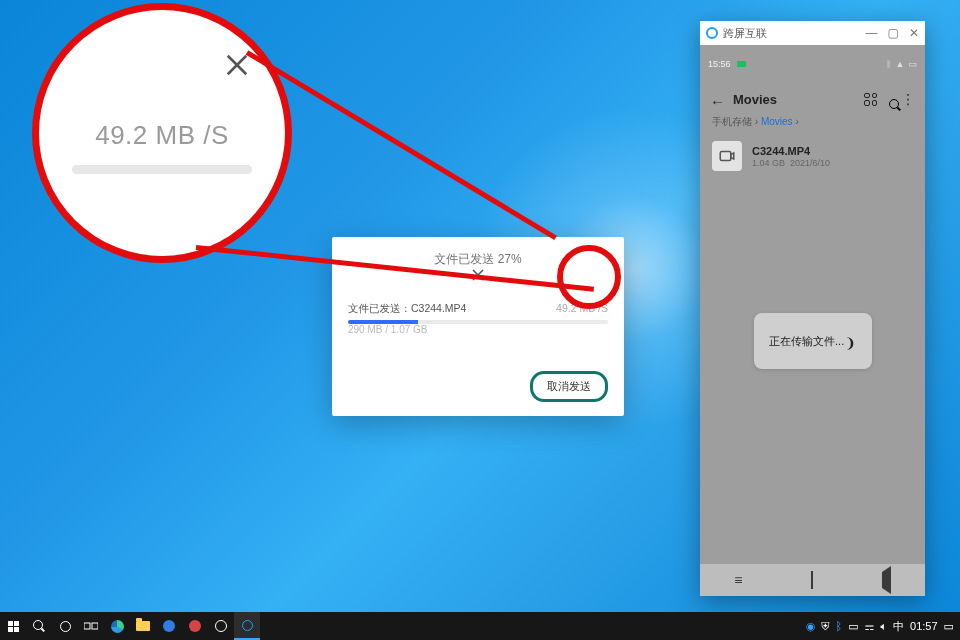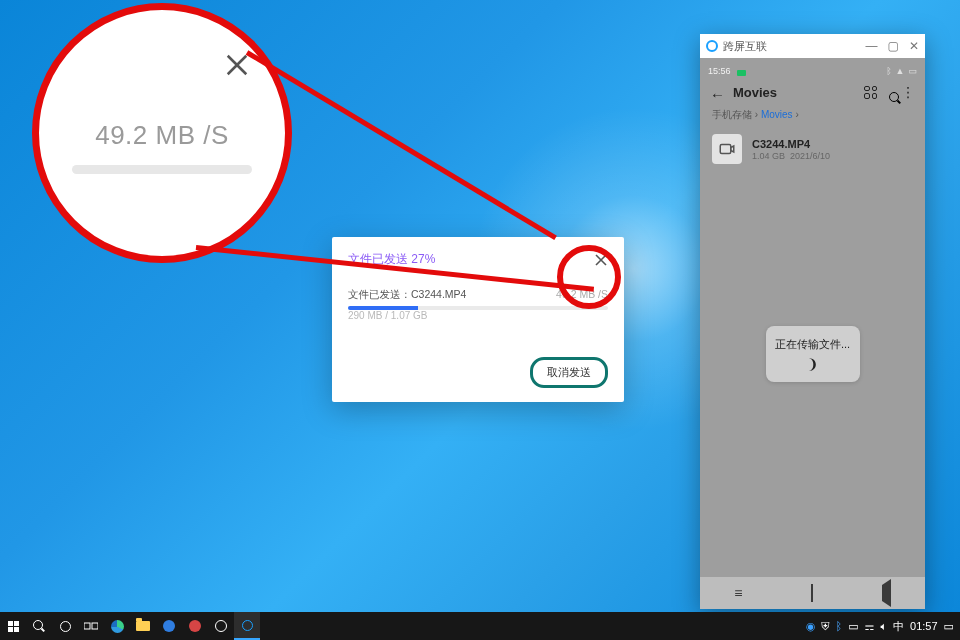--- a/index.html
+++ b/index.html
@@ -21,55 +21,55 @@
   .magn{position:relative;width:12px;height:12px;}
   .magn::before{content:"";position:absolute;width:8px;height:8px;border:1.2px solid #fff;border-radius:50%;}
   .magn::after{content:"";position:absolute;width:4px;height:1.5px;background:#fff;transform:rotate(45deg);left:8px;top:9px;}
   .folder-ico{width:14px;height:10px;background:#ffcf54;border-radius:1px;position:relative;}
   .folder-ico::before{content:"";position:absolute;top:-3px;left:0;width:6px;height:3px;background:#ffcf54;border-radius:1px 1px 0 0;}
   .gear-ico{width:12px;height:12px;border:1.5px solid #fff;border-radius:50%;box-sizing:border-box;position:relative;}
   .edge-ico{width:13px;height:13px;border-radius:50%;background:conic-gradient(#39d08a 0 120deg,#2f9be0 120deg 270deg,#1b6dc1 270deg 360deg);}
   .circ{width:12px;height:12px;border-radius:50%;}
   
   #dlg{position:absolute;left:332px;top:237px;width:292px;background:#fff;border-radius:2px;box-shadow:0 8px 30px rgba(0,0,0,.25);padding:14px 16px 14px 16px;box-sizing:border-box;}
-  #dlg .dlg-head{display:flex;align-items:center;justify-content:space-between;font-size:12px;color:#8b5cf6;}
+  #dlg .dlg-head{display:flex;align-items:center;justify-content:space-between;font-size:12px;color:#737373;flex-direction:column;}
   #dlg .dlg-close{width:14px;height:14px;cursor:pointer;color:#555;}
   #dlg .dlg-row{display:flex;justify-content:space-between;font-size:10.5px;color:#555;margin-top:20px;}
   #dlg .dlg-row .speed{color:#aaa;}
   #dlg .bar{height:4px;background:#eaeaea;border-radius:2px;margin-top:4px;overflow:hidden;}
   #dlg .bar .fill{height:100%;background:#2f6df6;width:27%;}
   #dlg .sz{font-size:10px;color:#b9b9b9;margin-top:0;}
   #dlg .btnrow{display:flex;justify-content:flex-end;margin-top:36px;}
   #dlg .cancel{border:3px solid #0f766e;background:#fff;border-radius:14px;padding:5px 14px;font-size:11px;color:#333;cursor:pointer;}
   
-  #ph-win{position:absolute;left:700px;top:34px;width:225px;height:575px;background:#fff;box-shadow:0 6px 24px rgba(0,0,0,.35);display:flex;flex-direction:column;}
+  #ph-win{position:absolute;left:700px;top:21px;width:225px;height:575px;background:#fff;box-shadow:0 6px 24px rgba(0,0,0,.35);display:flex;flex-direction:column;}
   #ph-title{height:24px;background:#fff;display:flex;align-items:center;padding:0 6px;font-size:11px;color:#555;}
   #ph-title .logo{width:12px;height:12px;border:2px solid #1aa0ff;border-radius:50%;box-sizing:border-box;margin-right:5px;}
   #ph-title .winbtns{margin-left:auto;display:flex;gap:10px;color:#777;}
   #ph-title .winbtns span{cursor:pointer;font-size:12px;line-height:1;}
   #ph-body{flex:1;background:#9e9e9e;position:relative;color:#3a3a3a;}
-  #status{height:18px;display:flex;align-items:flex-end;font-size:9px;color:#f2f2f2;padding:0 8px;}
+  #status{height:18px;display:flex;align-items:center;font-size:9px;color:#f2f2f2;padding:10px 8px;}
   #status .batt{width:9px;height:6px;background:#1bc063;border-radius:1px;margin-left:6px;}
   #status .sr{margin-left:auto;display:flex;gap:4px;align-items:center;color:#e0e0e0;}
   #navhead{height:32px;display:flex;align-items:center;padding:0 10px;gap:8px;}
   #navhead .back{font-size:15px;color:#222;cursor:pointer;}
   #navhead .title{font-size:13px;font-weight:600;color:#222;}
   #navhead .ricons{margin-left:auto;display:flex;gap:12px;align-items:center;color:#222;}
   #navhead .ricons span{cursor:pointer;font-size:14px;}
   .grid4{width:13px;height:13px;display:grid;grid-template:repeat(2,1fr)/repeat(2,1fr);gap:2px;}
   .grid4 i{border:1.2px solid #222;border-radius:2px;}
   #crumb{font-size:10px;color:#555;padding:0 12px 8px 12px;}
   #crumb .act{color:#1b6ed8;}
   #filerow{display:flex;gap:10px;padding:4px 12px;align-items:center;}
   .thumb{width:30px;height:30px;background:#e3e3e3;border-radius:4px;display:flex;align-items:center;justify-content:center;}
   .thumb svg{width:18px;height:18px;}
   .fname{font-size:11px;font-weight:600;color:#222;}
   .fmeta{font-size:9px;color:#666;margin-top:1px;}
   
-  #toast{position:absolute;left:50%;top:268px;transform:translateX(-50%);width:94px;height:56px;background:#cfcfcf;border-radius:8px;box-shadow:0 1px 4px rgba(0,0,0,.15);display:flex;flex-direction:column;align-items:center;justify-content:center;font-size:11px;color:#222;}
+  #toast{position:absolute;left:50%;top:268px;transform:translateX(-50%);width:118px;height:56px;background:#cfcfcf;border-radius:8px;box-shadow:0 1px 4px rgba(0,0,0,.15);display:flex;flex-direction:row;align-items:center;justify-content:center;font-size:11px;color:#222;}
   #toast .spin{margin-top:4px;font-size:14px;}
   
   #ph-nav{height:32px;background:#bdbdbd;display:flex;align-items:center;justify-content:space-around;color:#3a3a3a;font-size:14px;}
   #ph-nav .navbtn{cursor:pointer;}
   .navsq{width:10px;height:10px;border:1.3px solid #3a3a3a;}
   .navtri{width:0;height:0;border-top:6px solid transparent;border-bottom:6px solid transparent;border-right:9px solid #3a3a3a;}
   
   #magwrap{position:absolute;left:32px;top:3px;width:260px;height:260px;}
   #magcircle{width:260px;height:260px;border:7px solid #e30b0b;border-radius:50%;background:#fff;box-sizing:border-box;display:flex;flex-direction:column;align-items:center;justify-content:center;overflow:hidden;}
   #magcircle .mx{position:absolute;right:42px;top:48px;font-size:30px;color:#555;}

